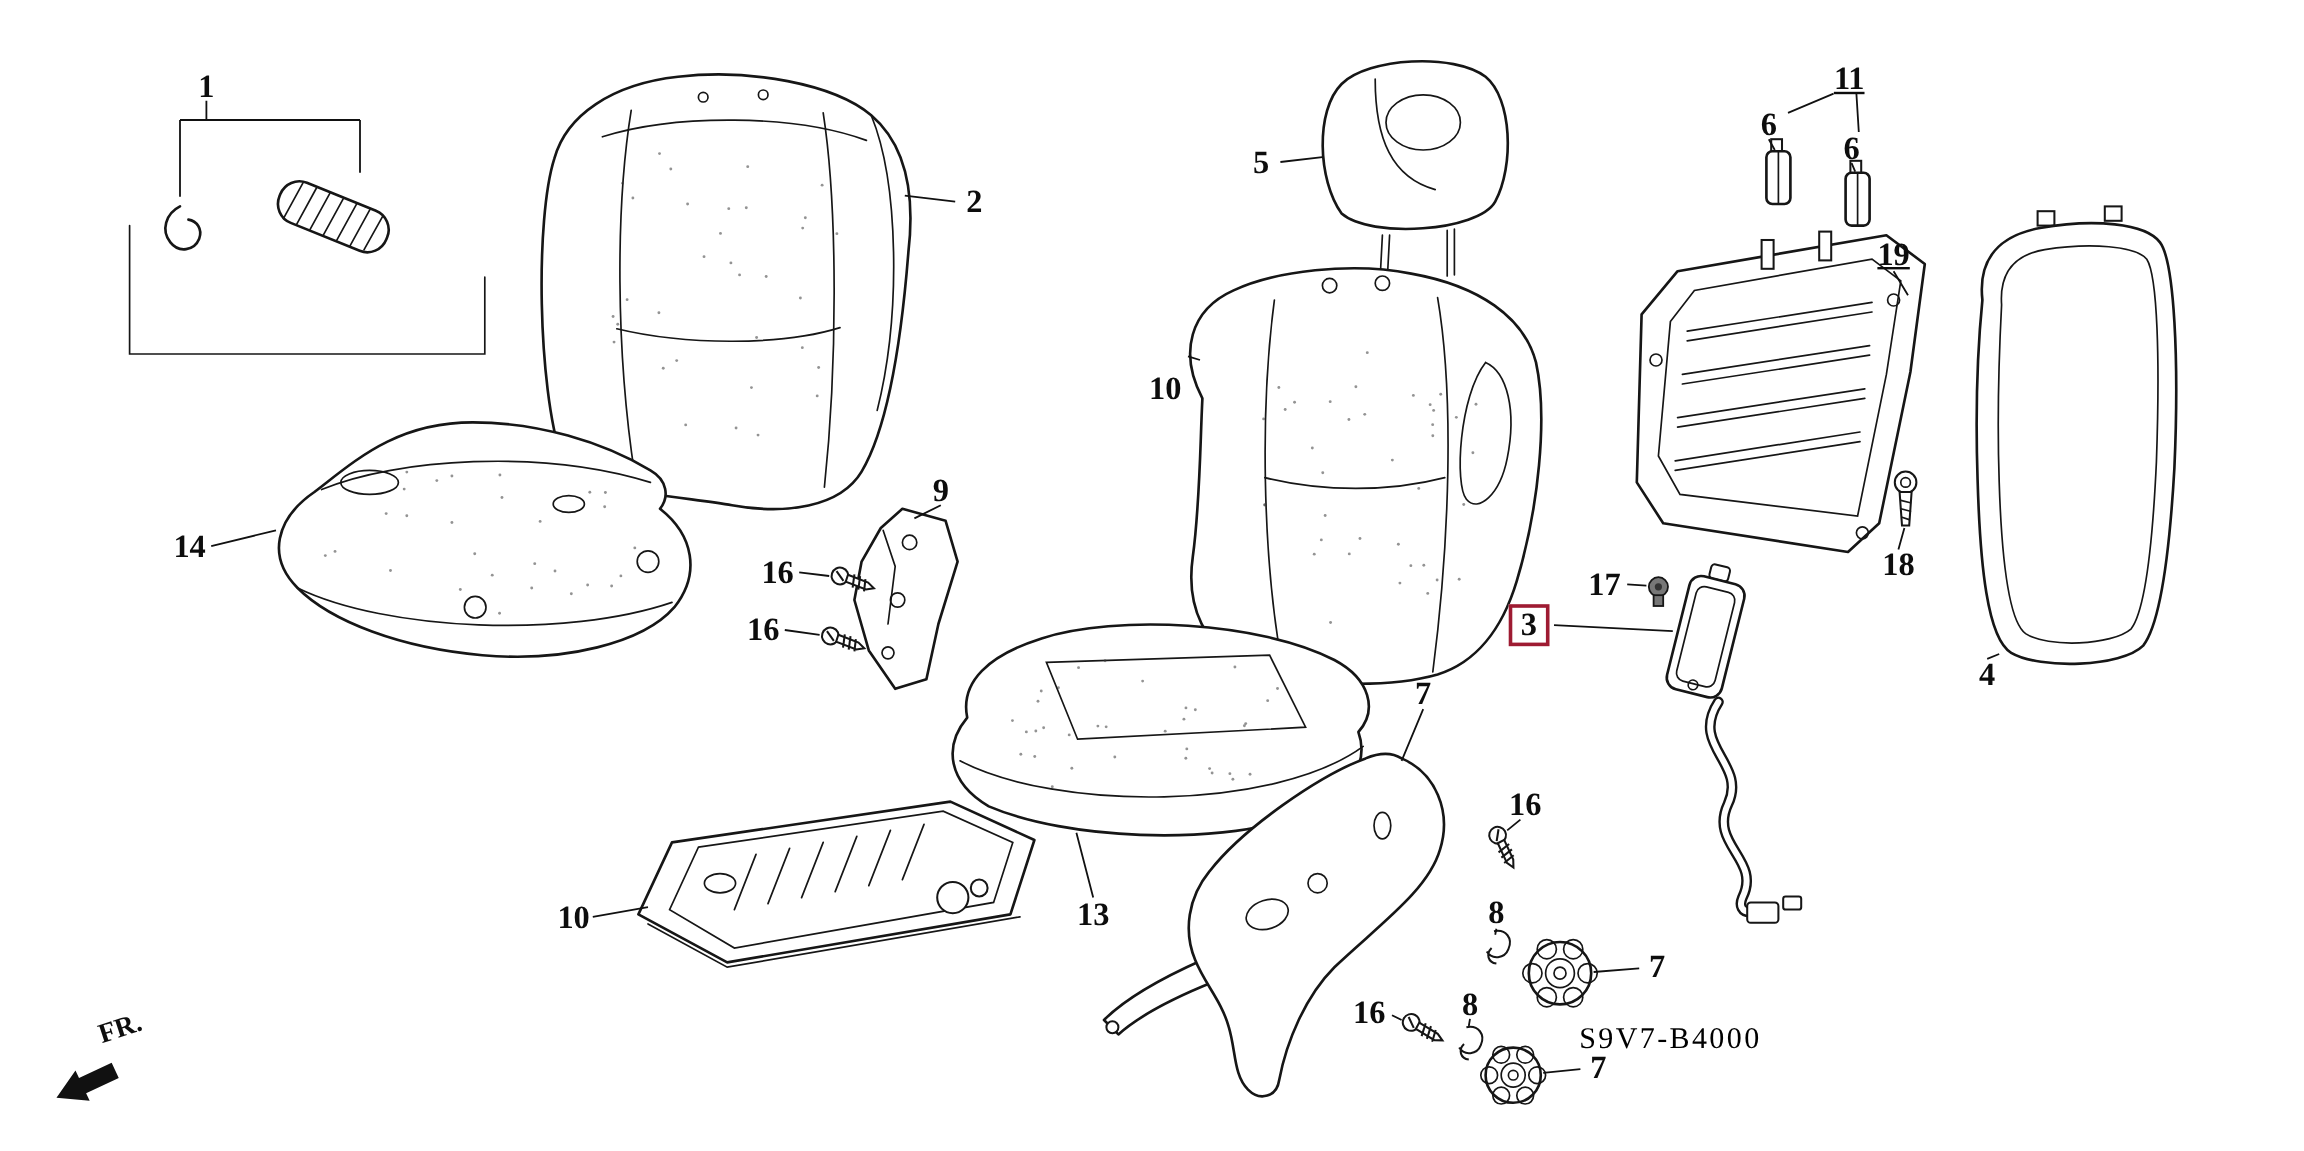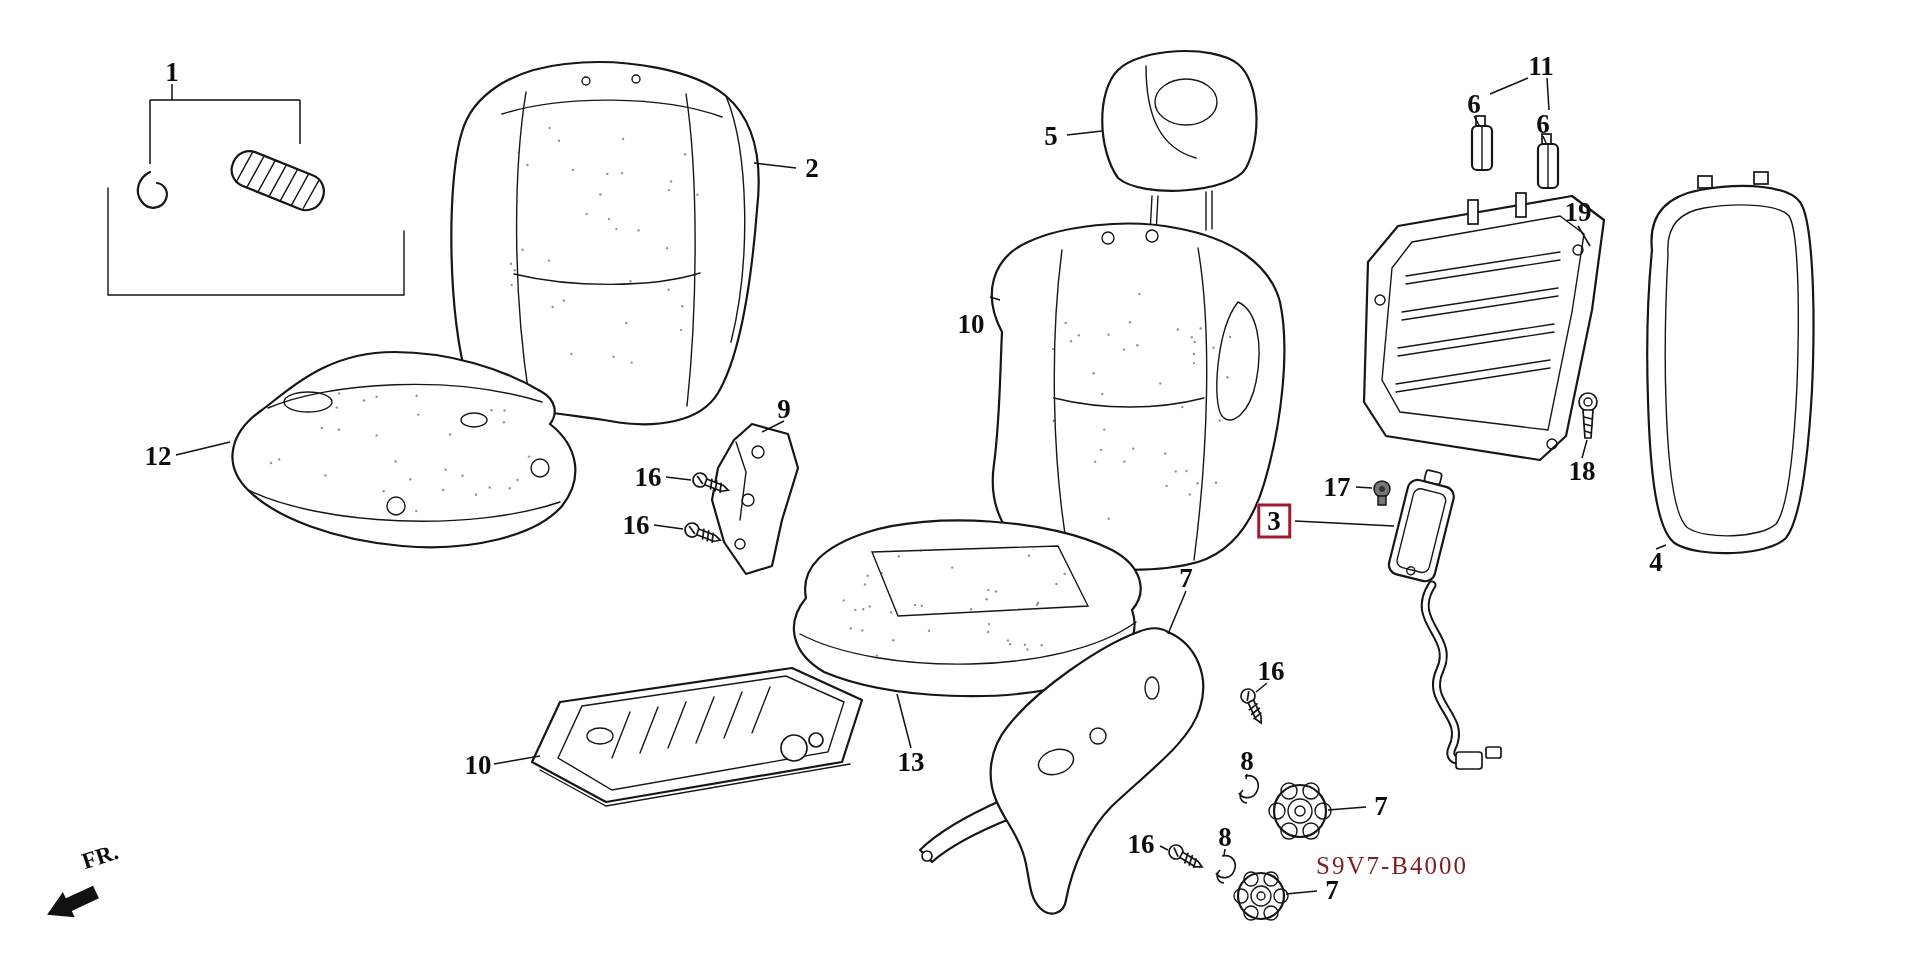--- a/index.html
+++ b/index.html
@@ -13,21 +13,21 @@
   .hw{fill:#fff;stroke:#161616;stroke-width:1.7;}
   .dk{fill:#777;stroke:#161616;stroke-width:1.5;}
   .dk2{fill:#333;stroke:none;}
   .tube{fill:none;stroke:#161616;stroke-width:9;stroke-linecap:round;}
   .tube2{fill:none;stroke:#fff;stroke-width:5;stroke-linecap:round;}
   #label-layer{position:absolute;left:0;top:0;width:1920px;height:959px;}
   .part-label{position:absolute;transform:translate(-50%,-50%);font-weight:bold;
               font-size:27px;line-height:1;color:#0d0d0d;padding:1px 3px;cursor:pointer;}
   .part-label.highlighted{border:3px solid #9e1b32;background:#fff;padding:1px 7px;}
   .diagram-code{position:absolute;left:1316px;top:852px;font-size:25px;letter-spacing:2px;
-                color:#7f1d1d;}
+                color:#000000;}
   .fr{position:absolute;left:30px;top:830px;width:150px;height:110px;}
   .fr .fr-text{position:absolute;left:52px;top:14px;font-weight:bold;font-size:23px;
                color:#0d0d0d;transform:rotate(-18deg);display:inline-block;}
   .fr svg{position:absolute;left:0;top:0;}
 </style>
 </head>
 <body>
 
 <div class="stage">
 
@@ -350,26 +350,26 @@
       <circle cx="971.0" cy="609.3" r="1.2" fill="#3a3a3a" opacity="0.55"></circle>
       <circle cx="988.3" cy="589.9" r="1.2" fill="#3a3a3a" opacity="0.55"></circle>
       <circle cx="996.1" cy="591.5" r="1.2" fill="#3a3a3a" opacity="0.55"></circle>
       <circle cx="1041.7" cy="645.2" r="1.2" fill="#3a3a3a" opacity="0.55"></circle>
     </svg>
 
   <div id="label-layer">
       <div class="part-label" style="left: 172px; top: 72px;">1</div>
       <div class="part-label" style="left: 812px; top: 168px;">2</div>
       <div class="part-label" style="left: 1051px; top: 136px;">5</div>
-      <div class="part-label" style="left: 1541px; top: 66px;">11</div>
+      <div class="part-label" style="left: 1541px; top: 66px; text-decoration: underline;">11</div>
       <div class="part-label" style="left: 1474px; top: 104px;">6</div>
       <div class="part-label" style="left: 1543px; top: 124px;">6</div>
-      <div class="part-label" style="left: 1578px; top: 212px;">19</div>
+      <div class="part-label" style="left: 1578px; top: 212px; text-decoration: underline;">19</div>
       <div class="part-label" style="left: 971px; top: 296px; margin-top: 28px;">10</div>
-      <div class="part-label" style="left: 158px; top: 456px;">12</div>
+      <div class="part-label" style="left: 158px; top: 456px;">14</div>
       <div class="part-label" style="left: 784px; top: 409px;">9</div>
       <div class="part-label" style="left: 648px; top: 477px;">16</div>
       <div class="part-label" style="left: 636px; top: 525px;">16</div>
       <div class="part-label" style="left: 1337px; top: 487px;">17</div>
       <div class="part-label highlighted" style="left: 1274px; top: 521px; border-color: rgb(158, 27, 50);">3</div>
       <div class="part-label" style="left: 1582px; top: 471px; font-family: Liberation Serif, serif;">18</div>
       <div class="part-label" style="left: 1656px; top: 562px;">4</div>
       <div class="part-label" style="left: 1186px; top: 578px;">7</div>
       <div class="part-label" style="left: 911px; top: 762px;">13</div>
       <div class="part-label" style="left: 478px; top: 765px;">10</div>

